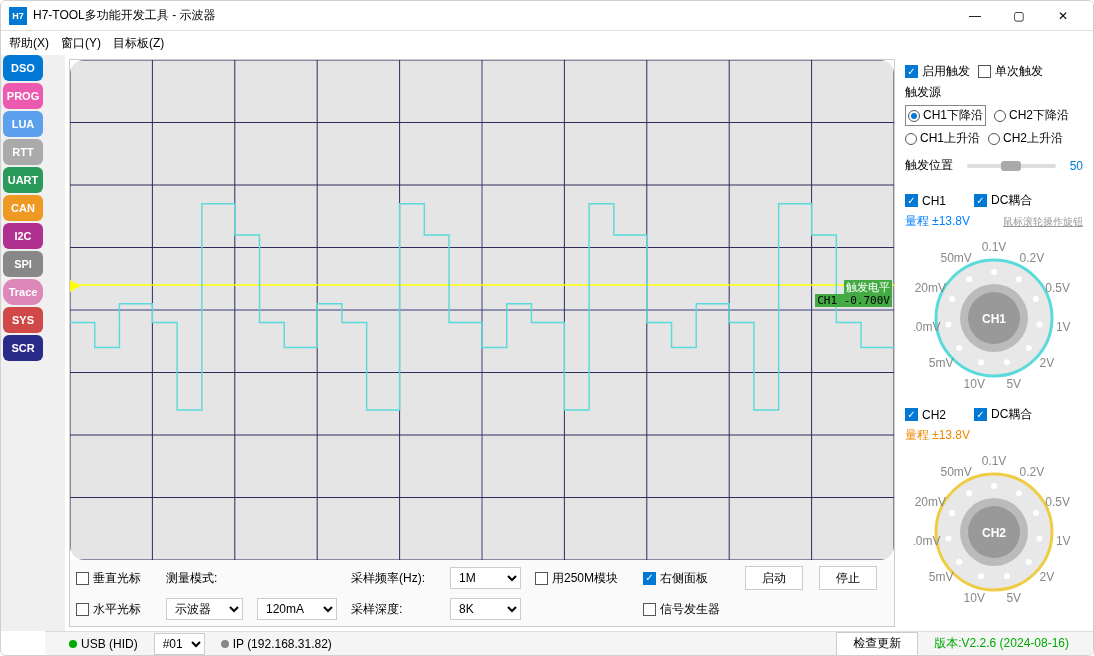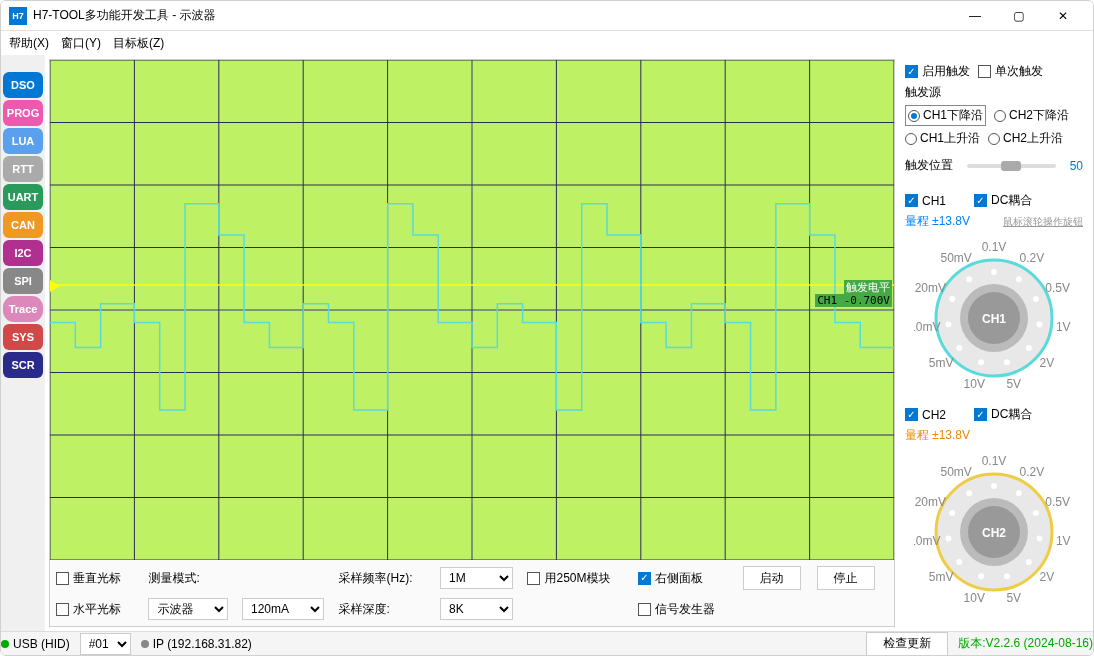--- a/index.html
+++ b/index.html
@@ -4,26 +4,26 @@
 <style>
 * { box-sizing: border-box; margin: 0; padding: 0; font-family: "Microsoft YaHei", sans-serif; font-size: 12px; }
 body { background: #fff; width: 1094px; height: 656px; overflow: hidden; display: flex; flex-direction: column; border: 1px solid #d0d0d0; border-radius: 6px; }
 .titlebar { height: 30px; display: flex; align-items: center; padding: 0 8px; background: #fff; border-bottom: 1px solid #e0e0e0; }
 .titlebar .icon { width: 18px; height: 18px; background: #0078d4; color: #fff; font-size: 9px; font-weight: bold; display: flex; align-items: center; justify-content: center; margin-right: 6px; }
 .titlebar .title { flex: 1; }
 .winbtn { width: 44px; height: 30px; display: flex; align-items: center; justify-content: center; cursor: pointer; }
 .menubar { height: 24px; display: flex; align-items: center; padding: 0 8px; gap: 12px; background: #fff; }
 .menuitem { cursor: pointer; }
 .main { flex: 1; display: flex; min-height: 0; }
-.sidebar { width: 44px; background: #f0f0f0; display: flex; flex-direction: column; gap: 2px; padding-top: 17px; }
+.sidebar { width: 64px; background: #f0f0f0; display: flex; flex-direction: column; gap: 2px; padding-top: 0; }
 .sidebtn { width: 40px; height: 26px; margin: 0 2px; border-radius: 6px; display: flex; align-items: center; justify-content: center; color: #fff; font-weight: bold; font-size: 11px; cursor: pointer; }
 .content { flex: 1; display: flex; flex-direction: column; min-width: 0; }
 .scope-area { flex: 1; display: flex; min-height: 0; padding: 4px; gap: 4px; }
 .scope-left { flex: 1; display: flex; flex-direction: column; border: 1px solid #ccc; }
-.scope-canvas { flex: 1; position: relative; background: #bef264; overflow: hidden; }
+.scope-canvas { flex: 1; position: relative; background: #e5e5e5; overflow: hidden; border-radius: 14px; }
 .scope-grid line { stroke: #2a2a5a; stroke-width: 1; }
 .scope-grid .center { stroke: #3a3a7a; }
 .scope-labels { position: absolute; bottom: 2px; left: 2px; right: 2px; display: flex; }
 .ch-lbl { padding: 0 4px; font-family: monospace; font-size: 13px; }
 .time-lbl { padding: 0 4px; font-family: monospace; font-size: 13px; background: #c8c8ff; color: #000; margin-left: auto; }
 .trigger-lbl { position: absolute; right: 2px; top: 44%; background: #44aa44; color: #fff; font-family: monospace; font-size: 11px; padding: 0 2px; }
 .ch1-lbl-r { position: absolute; right: 2px; top: calc(44% + 14px); background: #44aa44; color: #000; font-family: monospace; font-size: 11px; padding: 0 2px; }
 .trig-arrow { position: absolute; left: 0; top: 44%; width: 0; height: 0; border-left: 10px solid #ffff00; border-top: 6px solid transparent; border-bottom: 6px solid transparent; }
 .controls-bottom { padding: 6px; display: grid; grid-template-columns: auto auto auto auto auto auto auto auto; gap: 8px 14px; align-items: center; background: #fafafa; }
 .chk { display: flex; align-items: center; gap: 4px; }
@@ -40,21 +40,21 @@
 .chkbox { width: 13px; height: 13px; border: 1px solid #555; display: inline-flex; align-items: center; justify-content: center; background: #fff; }
 .chkbox.on { background: #0078d4; border-color: #0078d4; }
 .chkbox.on::after { content: "✓"; color: #fff; font-size: 10px; line-height: 1; }
 .slider-track { flex: 1; height: 4px; background: #ddd; border-radius: 2px; position: relative; margin: 0 6px; }
 .slider-thumb { position: absolute; width: 20px; height: 10px; background: #aaa; border-radius: 3px; top: -3px; left: 50%; transform: translateX(-50%); }
 .knob-wrap { position: relative; width: 160px; height: 160px; margin: 4px auto; }
 .knob-wrap svg { width: 100%; height: 100%; }
 .range-txt { color: #0080ff; font-size: 11px; }
 .range-txt.orange { color: #ee8800; }
 .hint { color: #999; font-size: 10px; text-decoration: underline; }
-.statusbar { height: 24px; display: flex; align-items: center; padding: 0 0; gap: 10px; background: #f5f5f5; border-top: 1px solid #ddd; }
+.statusbar { height: 24px; display: flex; align-items: center; padding: 0 24px; gap: 16px; background: #f5f5f5; border-top: 1px solid #ddd; margin-left: 44px; }
 .status-dot { width: 8px; height: 8px; border-radius: 50%; }
 .status-seg { display: flex; align-items: center; gap: 4px; }
 .statusbar .spacer { flex: 1; }
 .version { color: #00aa00; }
 </style>
 </head>
 <body>
 
 <div class="titlebar">
   <div class="icon">H7</div>

